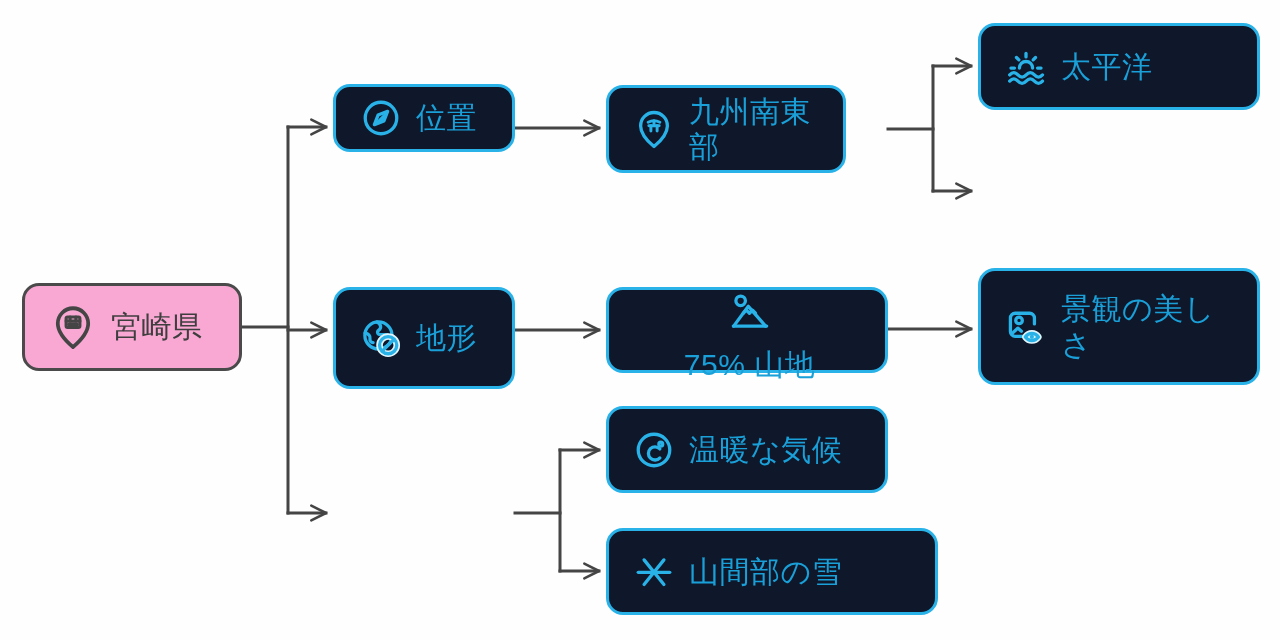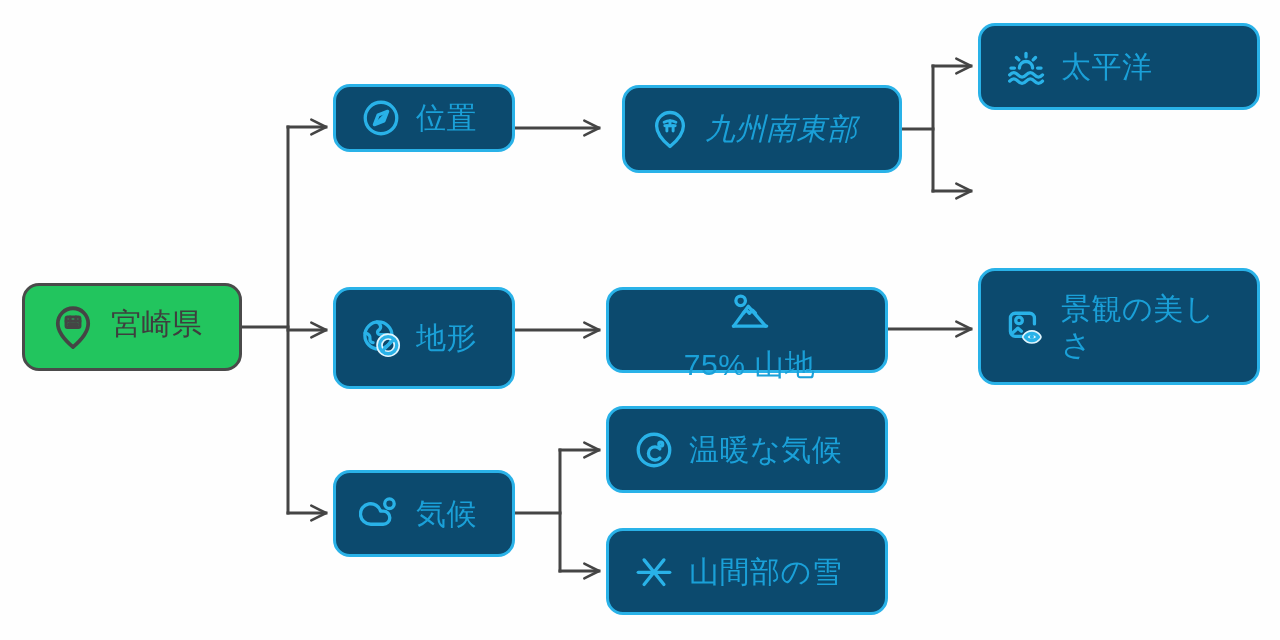--- a/index.html
+++ b/index.html
@@ -9,27 +9,27 @@
     font-family:"Liberation Sans","DejaVu Sans",sans-serif;
   }
   .canvas{position:absolute;inset:0;}
   svg.edges{position:absolute;left:0;top:0;}
   .edge{fill:none;stroke:#454545;stroke-width:3;stroke-linecap:square;}
   .node{
     position:absolute;box-sizing:border-box;
     display:flex;align-items:center;gap:13px;
     padding:0 18px 0 23px;
     border-radius:17px;border:3px solid #29b2e8;
-    background:#0c4a6e;color:#1aa0d8;
+    background:#0f172a;color:#1aa0d8;
   }
   .node .label{font-size:30px;font-weight:500;letter-spacing:.5px;line-height:1.18;}
   .node .icon{flex:0 0 auto;display:flex;color:#29b2e8;}
   .node .icon svg{width:44px;height:44px;}
   .node.root{
-    background:#22c55e;border-color:#4a4a4a;color:#3e3e3e;font-family:Liberation Mono, monospace;
+    background:#f9a8d4;border-color:#4a4a4a;color:#3e3e3e;
   }
   .node.root .icon{color:#454545;}
   .node.root .icon svg{width:50px;height:50px;}
   .label.two-line{max-width:168px;}
   .ic{fill:none;stroke:currentColor;stroke-width:1.8;stroke-linecap:round;stroke-linejoin:round;}
 </style>
 </head>
 <body>
 
 <div class="canvas">
@@ -87,21 +87,21 @@
           <g class="ic">
         <circle cx="12" cy="12" r="8.6"></circle>
         <path d="M8.4 15.6l2-5.2 5.2-2-2 5.2z"></path>
         <path d="M8.4 15.6l7.2-7.2-2 5.2z" fill="currentColor" stroke-width="1"></path>
       </g>
         </svg>
     </span>
     <span class="label">位置</span>
   </div>
 
-  <div class="node" style="left:622px;top:85px;width:280px;height:88px;font-style:italic;">
+  <div class="node" style="left:606px;top:85px;width:240px;height:88px;">
     <span class="icon">
       <svg viewBox="0 0 24 24">
           <g class="ic">
         <path d="M12 21.6C8.1 18.3 4.7 14.6 4.7 10.3a7.3 7.3 0 0 1 14.6 0c0 4.3-3.4 8-7.3 11.3Z"></path>
         <g stroke-width="1.6">
           <path d="M8.8 8.3c2.1-1 4.3-1 6.4 0"></path>
           <path d="M9.2 10.2h5.6"></path>
           <path d="M10.3 10.2v2.9"></path>
               <path d="M13.7 10.2v2.9"></path>
           <path d="M12 7.6v2.6"></path>
@@ -170,48 +170,35 @@
         <path d="M4.3 15.6l3.2-3 2 1.7"></path>
         <path d="M11.6 17.4c2-2.6 5.2-2.6 7.2 0-2 2.6-5.2 2.6-7.2 0Z" stroke="#e1f5fd" stroke-width="3.6"></path>
         <path d="M11.6 17.4c2-2.6 5.2-2.6 7.2 0-2 2.6-5.2 2.6-7.2 0Z"></path>
         <circle cx="15.2" cy="17.35" r="1.15" fill="currentColor" stroke="none"></circle>
       </g>
         </svg>
     </span>
     <span class="label two-line">景観の美しさ</span>
   </div>
 
-  <div class="node" style="left:333px;top:470px;width:182px;height:87px;">
-    <span class="icon">
-      <svg viewBox="0 0 24 24">
-          <g class="ic">
-        <circle cx="16.6" cy="6.4" r="2.6"></circle>
-        <g transform="translate(-0.8,2.4) scale(0.8)">
-          <path d="M17.5 19H9a7 7 0 1 1 6.71-9h1.79a4.5 4.5 0 1 1 0 9Z" stroke-width="2.3"></path>
-        </g>
-      </g>
-        </svg>
-    </span>
-    <span class="label">気候</span>
-  </div>
 
   <div class="node" style="left:606px;top:406px;width:282px;height:87px;align-items:center;">
     <span class="icon">
       <svg viewBox="0 0 24 24">
           <g class="ic">
         <circle cx="12" cy="12" r="8.6"></circle>
         <circle cx="15.7" cy="8.8" r="1.05"></circle>
         <path d="M15.2 11.4a3.6 3.6 0 1 0 0 4.9"></path>
       </g>
         </svg>
     </span>
     <span class="label">温暖な気候</span>
   </div>
 
-  <div class="node" style="left:606px;top:528px;width:282px;height:87px;">
+  <div class="node" style="left:606px;top:528px;width:332px;height:87px;">
     <span class="icon">
       <svg viewBox="0 0 24 24">
           <g class="ic">
         <path d="M3.4 12.2h17.2"></path>
         <path d="M6.6 5.4 17.4 18.8"></path>
         <path d="M17.4 5.4 6.6 18.8"></path>
       </g>
         </svg>
     </span>
     <span class="label">山間部の雪</span>

